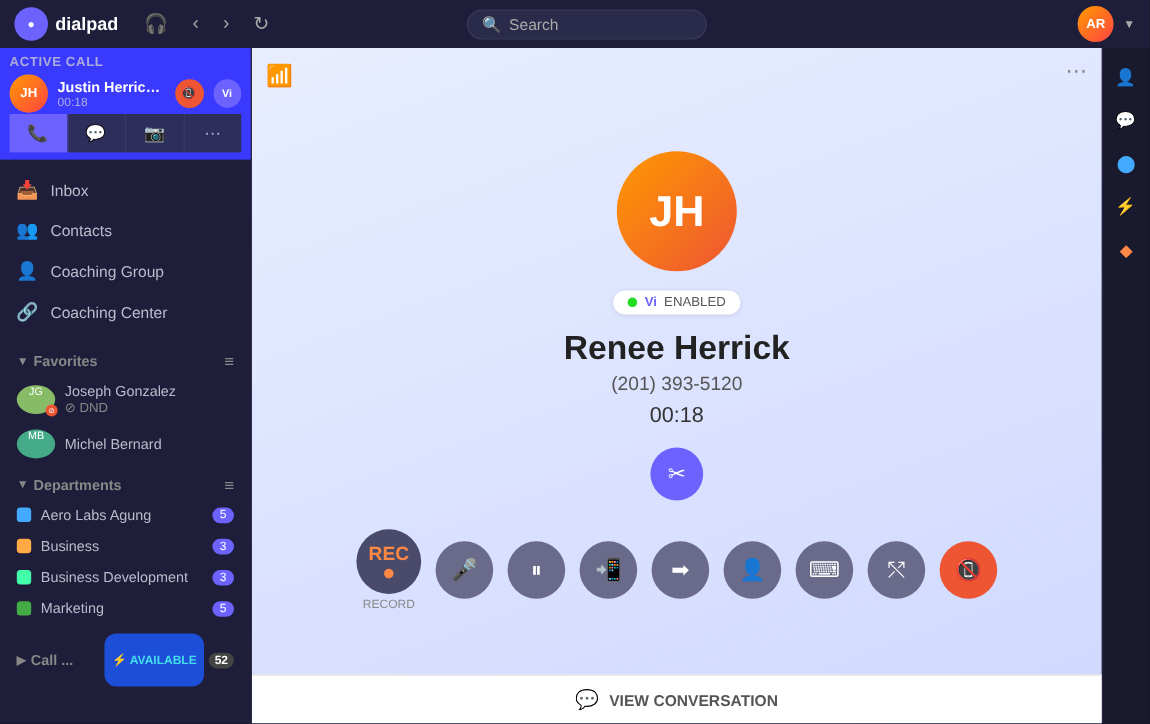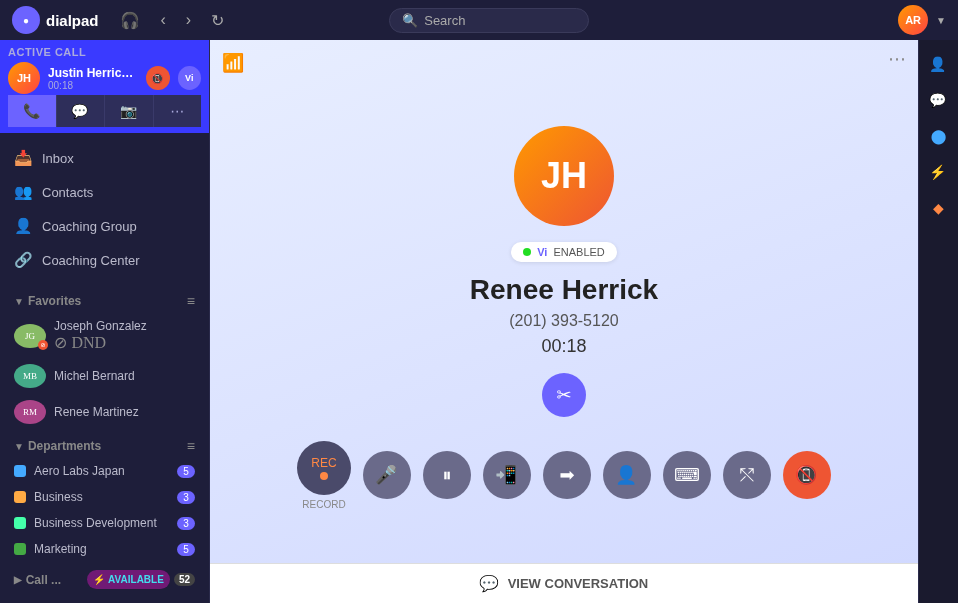--- a/index.html
+++ b/index.html
@@ -35,30 +35,30 @@
     .call-action-btn.active { background: #6c63ff; color: white; }
 
     .nav-items { padding: 8px 0; }
     .nav-item { display: flex; align-items: center; gap: 10px; padding: 8px 14px; color: #bbc; font-size: 13px; cursor: pointer; }
     .nav-item .icon { font-size: 15px; width: 18px; text-align: center; }
 
     .section-header { display: flex; align-items: center; justify-content: space-between; padding: 8px 14px 4px; color: #888; font-size: 12px; font-weight: 600; cursor: pointer; }
     .section-manage { color: #888; font-size: 14px; cursor: pointer; }
 
     .favorite-item { display: flex; align-items: center; gap: 8px; padding: 6px 14px; cursor: pointer; }
-    .fav-avatar { width: 32px; height: 24px; border-radius: 50%; background: #666; display: flex; align-items: center; justify-content: center; color: white; font-size: 9px; position: relative; font-family: Liberation Serif, serif; }
+    .fav-avatar { width: 32px; height: 24px; border-radius: 50%; background: #666; display: flex; justify-content: center; color: white; font-size: 9px; position: relative; }
     .dnd-badge { position: absolute; bottom: -2px; right: -2px; width: 10px; height: 10px; border-radius: 50%; background: #e53; display: flex; align-items: center; justify-content: center; font-size: 6px; color: white; }
     .fav-name { color: #bbc; font-size: 12px; }
-    .fav-status { color: #888; font-size: 16px; font-family: Liberation Serif, serif; }
+    .fav-status { color: #888; font-size: 11px; }
 
     .dept-item { display: flex; align-items: center; padding: 6px 14px; cursor: pointer; gap: 8px; }
     .dept-dot { width: 12px; height: 12px; border-radius: 3px; flex-shrink: 0; }
     .dept-name { color: #bbc; font-size: 12px; font-weight: 500; flex: 1; }
     .dept-count { background: #6c63ff; color: white; font-size: 10px; border-radius: 10px; padding: 1px 5px; min-width: 18px; text-align: center; }
-    .available-badge { background: #701a75; color: #4de; font-size: 10px; border-radius: 10px; padding: 4px 6px; }
+    .available-badge { background: #1d4ed8; color: #4de; font-size: 10px; border-radius: 10px; padding: 16px 6px; }
     .queue-count { background: #444; color: white; font-size: 10px; border-radius: 10px; padding: 1px 5px; }
 
     
     .right-panel { width: 40px; background: #1a1a2e; display: flex; flex-direction: column; align-items: center; padding: 8px 0; gap: 4px; border-left: 1px solid #2a2a4a; }
     .right-icon { width: 32px; height: 32px; border-radius: 6px; display: flex; align-items: center; justify-content: center; cursor: pointer; color: #666; font-size: 14px; }
     .right-icon.active { color: #6c63ff; }
 
     
     .call-area { flex: 1; background: linear-gradient(160deg, #e8eeff 0%, #d0d8ff 100%); display: flex; flex-direction: column; align-items: center; justify-content: center; position: relative; }
     .call-area-top { position: absolute; top: 8px; right: 12px; cursor: pointer; color: #888; font-size: 18px; }
@@ -171,36 +171,30 @@
         <div class="fav-name">Joseph Gonzalez</div>
         <div class="fav-status">⊘ DND</div>
       </div>
     </div>
     <div class="favorite-item">
       <div class="fav-avatar" style="background:#4a8;">
         <span style="font-size:9px;">MB</span>
       </div>
       <div class="fav-name">Michel Bernard</div>
     </div>
-    <div class="favorite-item">
-      <div class="fav-avatar" style="background:#a48;">
-        <span style="font-size:9px;">RM</span>
-      </div>
-      <div class="fav-name">Renee Martinez</div>
-    </div>
 
     <div class="section-header">
       <span style="font-size:10px;">▼</span>
       <span style="flex:1; margin-left:4px;">Departments</span>
       <span class="section-manage">≡</span>
     </div>
 
     <div class="dept-item">
       <div class="dept-dot" style="background:#4af;"></div>
-      <span class="dept-name">Aero Labs Japan</span>
+      <span class="dept-name">Aero Labs Agung</span>
       <span class="dept-count">5</span>
     </div>
     <div class="dept-item">
       <div class="dept-dot" style="background:#fa4;"></div>
       <span class="dept-name">Business</span>
       <span class="dept-count">3</span>
     </div>
     <div class="dept-item">
       <div class="dept-dot" style="background:#4fa;"></div>
       <span class="dept-name">Business Development</span>
@@ -236,21 +230,21 @@
     </div>
 
     <div class="caller-big-name">Renee Herrick</div>
     <div class="caller-big-phone">(201) 393-5120</div>
     <div class="call-duration">00:18</div>
     <button class="scissors-btn">✂</button>
 
     <div class="call-controls">
       <div class="ctrl-col">
         <button class="ctrl-btn record" style="background:#4a4a6a; cursor:pointer;">
-          <span style="font-size:12px; font-weight:400; color:#f84;">REC</span>
+          <span style="font-size:16px; font-weight:700; color:#f84;">REC</span>
           <div style="width:8px; height:8px; border-radius:50%; background:#f84;"></div>
         </button>
         <div class="ctrl-label">RECORD</div>
       </div>
       <button class="ctrl-btn" style="background:#6a6a8a;">🎤</button>
       <button class="ctrl-btn" style="background:#6a6a8a;">⏸</button>
       <button class="ctrl-btn" style="background:#6a6a8a;">📲</button>
       <button class="ctrl-btn" style="background:#6a6a8a;">➡</button>
       <button class="ctrl-btn" style="background:#6a6a8a;">👤</button>
       <button class="ctrl-btn" style="background:#6a6a8a;">⌨</button>

